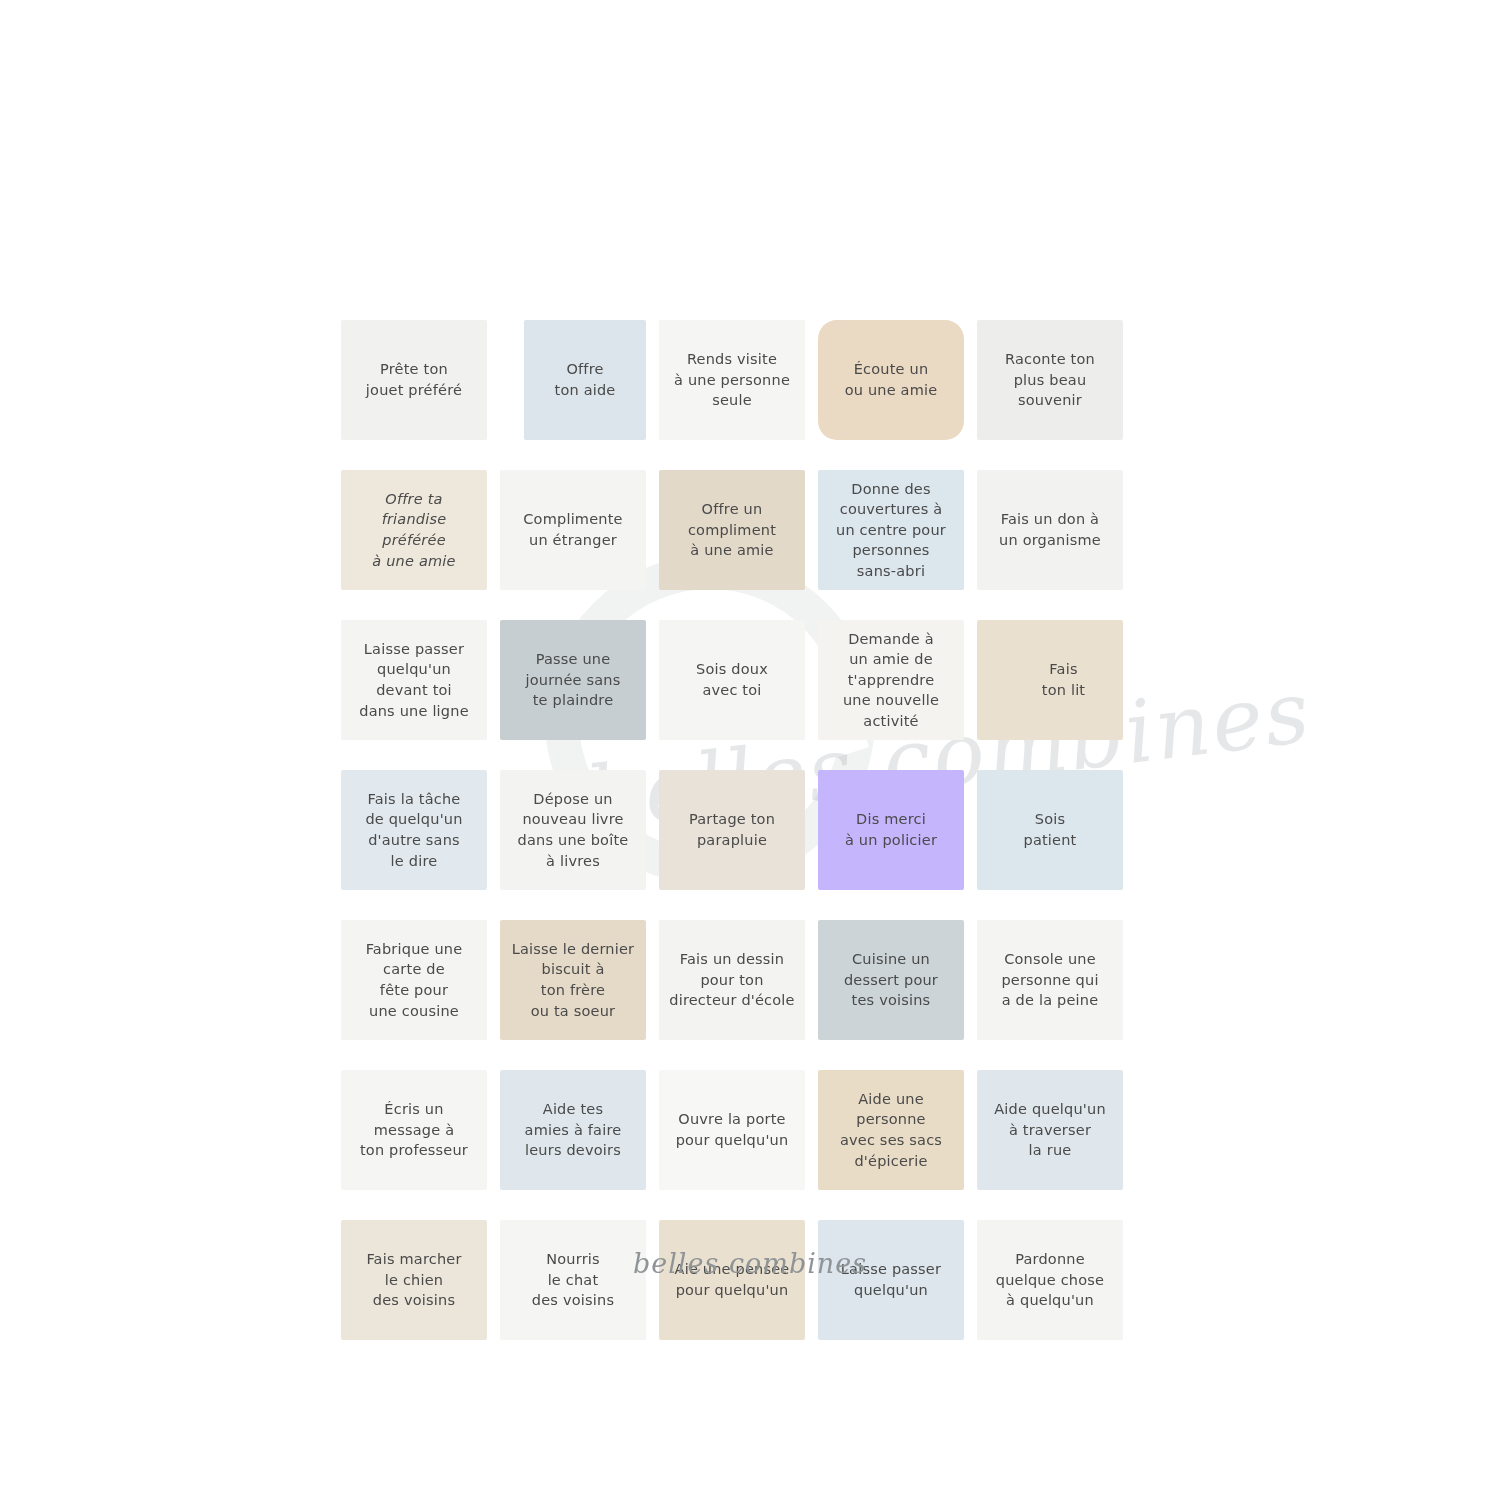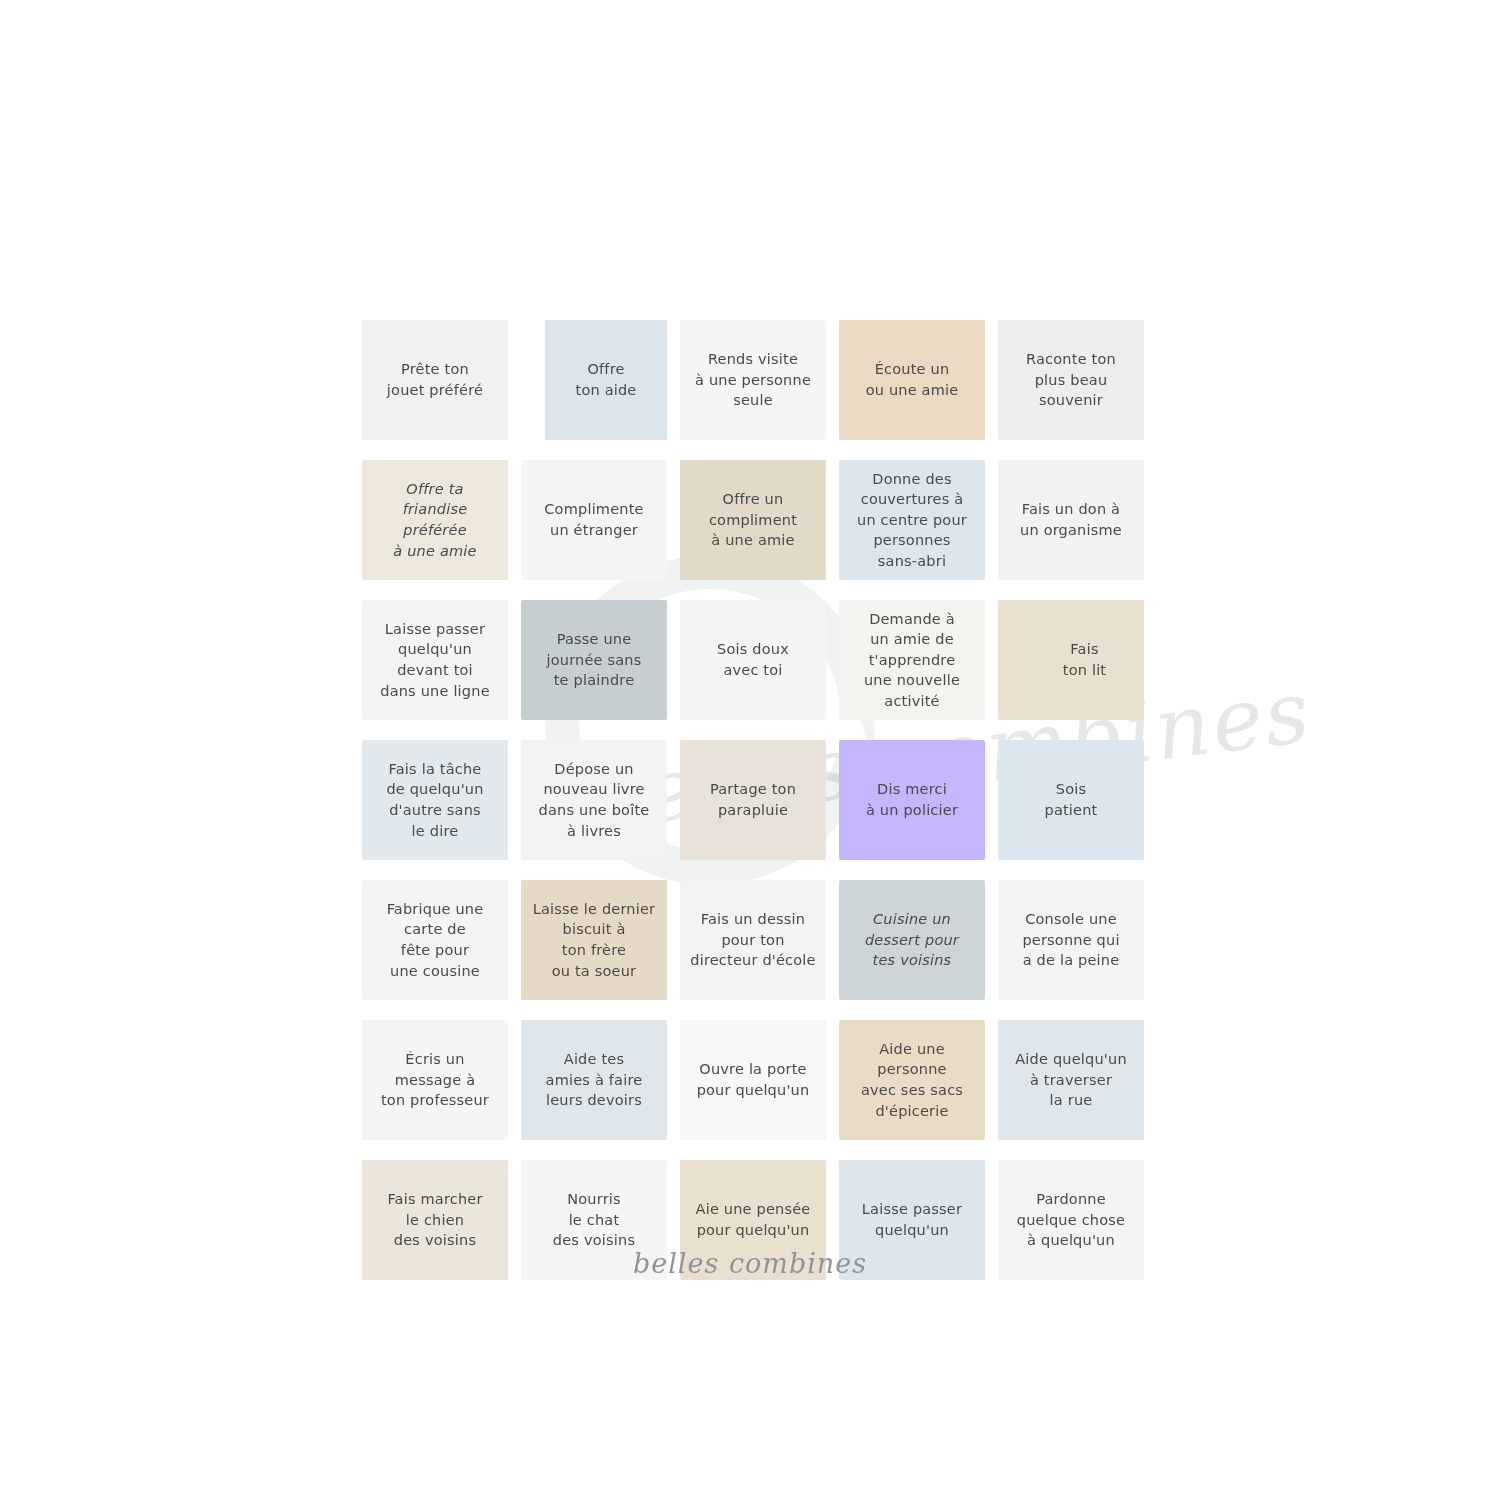--- a/index.html
+++ b/index.html
@@ -62,27 +62,27 @@
     font-style: italic;
     font-size: 86px;
     letter-spacing: 2px;
     color: rgba(170,175,178,0.30);
     white-space: nowrap;
     transform: rotate(-7deg);
   }
 
   #grid {
     position: absolute;
-    left: 362px;
+    left: 341px;
     top: 320px;
     width: 782px;
     display: grid;
     grid-template-columns: repeat(5, 146px);
     grid-auto-rows: 120px;
-    gap: 20px 13px;
+    gap: 30px 13px;
     z-index: 2;
   }
 
   .card {
     display: flex;
     align-items: center;
     justify-content: center;
     text-align: center;
     padding: 6px 8px;
     box-sizing: border-box;
@@ -130,21 +130,21 @@
       </div>
       <div class="card" style="background: rgb(220, 229, 235); margin-left: 24px;">
         <span>Offre
 ton aide</span>
       </div>
       <div class="card" style="background: rgb(245, 245, 243);">
         <span>Rends visite
 à une personne
 seule</span>
       </div>
-      <div class="card" style="background: rgb(234, 217, 195);">
+      <div class="card" style="background: rgb(234, 217, 195); border-radius: 19px;">
         <span>Écoute un
 ou une amie</span>
       </div>
       <div class="card" style="background: rgb(237, 238, 236);">
         <span>Raconte ton
 plus beau
 souvenir</span>
       </div>
       <div class="card" style="background: rgb(238, 231, 220); font-style: italic;">
         <span>Offre ta
@@ -232,21 +232,21 @@
         <span>Laisse le dernier
 biscuit à
 ton frère
 ou ta soeur</span>
       </div>
       <div class="card" style="background: rgb(243, 243, 241);">
         <span>Fais un dessin
 pour ton
 directeur d'école</span>
       </div>
-      <div class="card" style="background: rgb(204, 212, 216); font-style: italic;">
+      <div class="card" style="background: rgb(204, 212, 216);">
         <span>Cuisine un
 dessert pour
 tes voisins</span>
       </div>
       <div class="card" style="background: rgb(244, 244, 242);">
         <span>Console une
 personne qui
 a de la peine</span>
       </div>
       <div class="card" style="background: rgb(245, 245, 243);">

